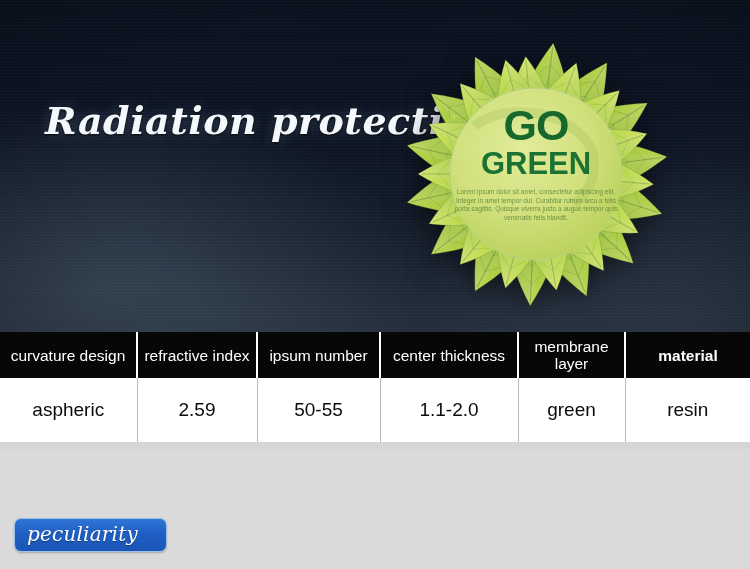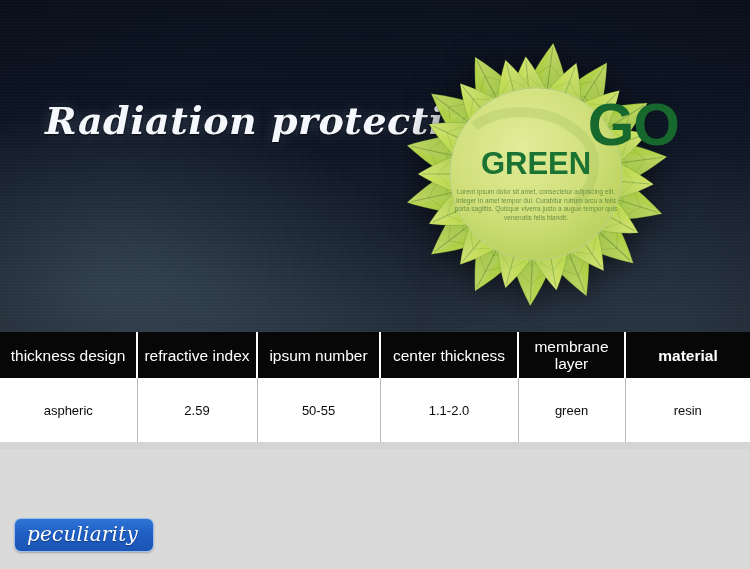--- a/index.html
+++ b/index.html
@@ -56,22 +56,22 @@
   .gg-wrap { position:absolute; left:393px; top:31px; width:286px; height:286px; }
   .gg-svg { display:block; width:286px; height:286px;
     filter:drop-shadow(0 6px 14px rgba(0,0,0,0.55)); }
   .gg-text-layer {
     position:absolute; left:0; top:0; width:286px; height:286px;
     pointer-events:none; text-align:center;
   }
   .gg-go {
     position:absolute; left:0; right:0; top:73px;
     font-family:"Liberation Sans", sans-serif;
-    font-weight:700; font-size:60px; line-height:42px;
-    letter-spacing:-1px; color:#16682c;text-align:right;
+    font-weight:700; font-size:43px; line-height:42px;
+    letter-spacing:-1px; color:#16682c;
   }
   .gg-green {
     position:absolute; left:0; right:0; top:118px;
     font-family:"Liberation Sans", sans-serif;
     font-weight:700; font-size:31px; line-height:30px;
     letter-spacing:0px; color:#1b7333;
   }
   .gg-lorem {
     position:absolute; left:58px; right:58px; top:157px;
     font-family:"Liberation Sans", sans-serif;
@@ -88,21 +88,21 @@
   .spec-table th {
     background:#070707; color:#ffffff;
     font-weight:400; font-size:15.5px; line-height:17px;
     height:46px; padding:3px 4px;
     border-right:2px solid #ffffff;
     vertical-align:middle; text-align:center;
   }
   .spec-table th:last-child { border-right:none;font-weight:bold; }
   .spec-table td {
     background:#ffffff; color:#0b0b0b;
-    font-size:13px; height:64px;
+    font-size:19px; height:64px;
     padding:0 4px; text-align:center; vertical-align:middle;
     border-right:1px solid #b9b9b9;
   }
   .spec-table td:last-child { border-right:none; }
 
   .table-gap {
     position:absolute; left:0; top:442px; width:750px; height:7px;
     background:#d5d5d5;
   }
 
@@ -122,21 +122,21 @@
     text-shadow:0 1px 2px rgba(0,0,0,0.5);
   }
 
   
   .footer {
     position:absolute; left:0; top:500px; width:750px; height:69px;
     background:#dadada;
   }
   .badge {
     position:absolute; left:14px; top:18px;
-    padding:4px 15px 6px 12px;
+    padding:4px 28px 6px 12px;
     background:linear-gradient(180deg, #2f74d6 0%, #1f5fc4 45%, #1a55b4 100%);
     border:1px solid #9cc0ea;
     border-radius:7px;
     box-shadow:0 1px 2px rgba(0,0,0,0.25);
   }
   .badge-text {
     font-family:"DejaVu Serif", serif;
     font-style:italic;
     font-size:20px; color:#ffffff; line-height:22px;
     letter-spacing:0.2px;
@@ -249,21 +249,21 @@
     <colgroup>
       <col style="width:137px">
         <col style="width:120px">
         <col style="width:123px">
       <col style="width:138px">
         <col style="width:107px">
         <col style="width:125px">
     </colgroup>
     <thead>
       <tr>
-        <th>thickness design</th>
+        <th>curvature design</th>
         <th>refractive index</th>
         <th>ipsum number</th>
         <th>center thickness</th>
         <th>membrane layer</th>
         <th>material</th>
       </tr>
     </thead>
     <tbody>
       <tr>
         <td>aspheric</td>

